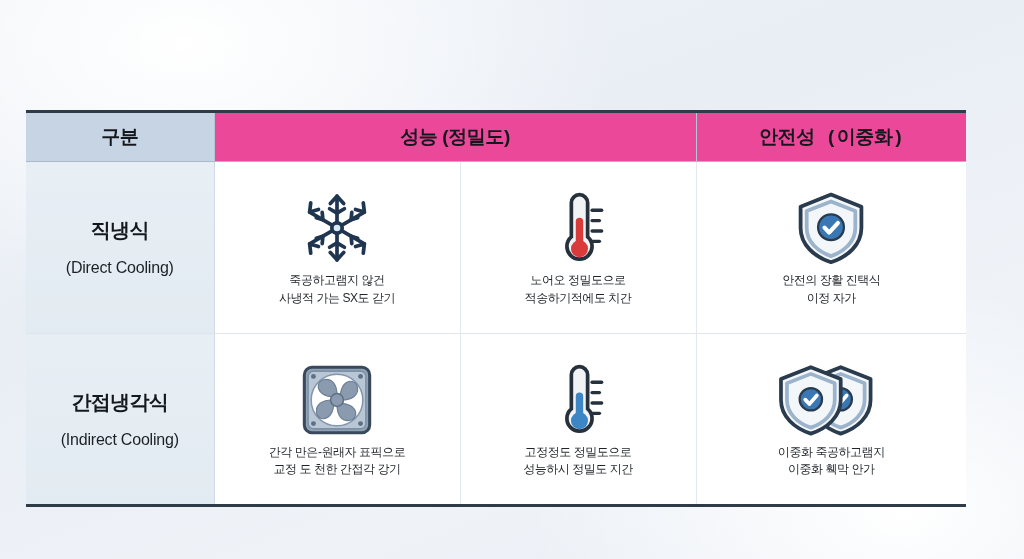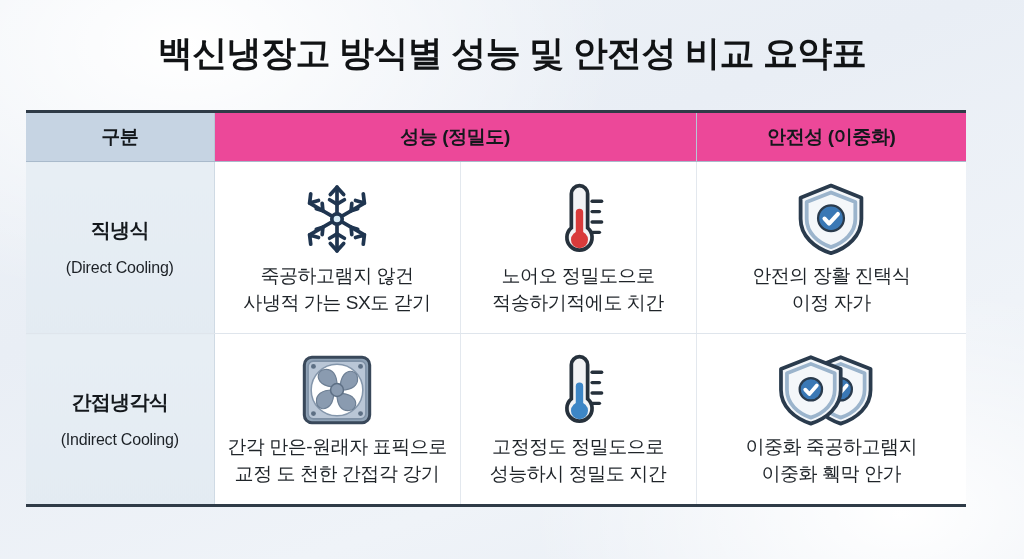--- a/index.html
+++ b/index.html
@@ -69,21 +69,21 @@
     background: #ec4899;
     height: 50px;
     font-size: 19px;
     font-weight: bold;
     color: #14181c;
     letter-spacing: -0.4px;
     border-right: 1px solid #b7c6d6;
     border-bottom: 1px solid #a9bacb;
     vertical-align: middle;
   }
-  thead th:last-child { border-right: none; }
+  thead th:last-child { border-right: none; font-family: Liberation Mono, monospace; }
   thead th.label-head { background: #c6d4e3; }
 
   tbody td {
     border-right: 1px solid #e3e8ee;
     border-bottom: 1px solid #dfe5ec;
     vertical-align: middle;
     background: #ffffff;
   }
   tbody td:last-child { border-right: none; }
   tbody tr:last-child td { border-bottom: none; }
@@ -116,35 +116,32 @@
   }
 
   .icon-box {
     height: 76px;
     display: flex;
     align-items: center;
     justify-content: center;
     margin-bottom: 6px;
   }
   .cell-caption {
-    font-size: 19px;
+    font-size: 12px;
     line-height: 1.42;
     color: #1f2429;
     letter-spacing: -0.45px;
     white-space: pre-line;
   }
 </style>
 </head>
 <body>
 
 <div id="page">
 
-  <div class="title-wrap">
-    <h1 class="page-title">백신냉장고 방식별 성능 및 안전성 비교 요약표</h1>
-  </div>
 
   <div class="table-wrap">
     <table class="compare">
       <colgroup>
         <col class="c-label">
         <col class="c-perf1">
         <col class="c-perf2">
         <col class="c-safe">
       </colgroup>
 

